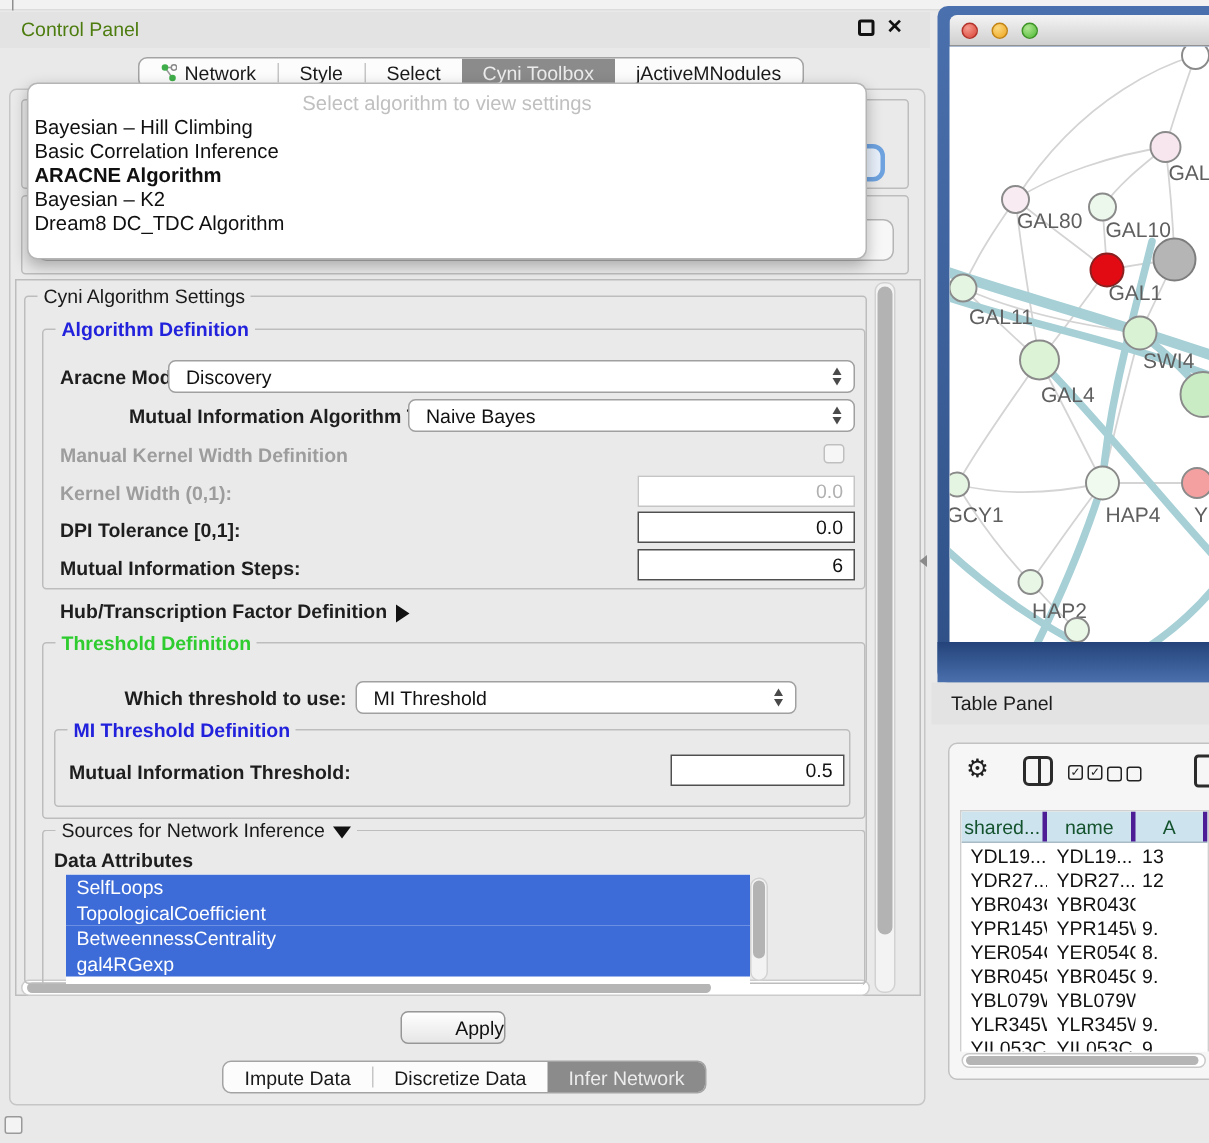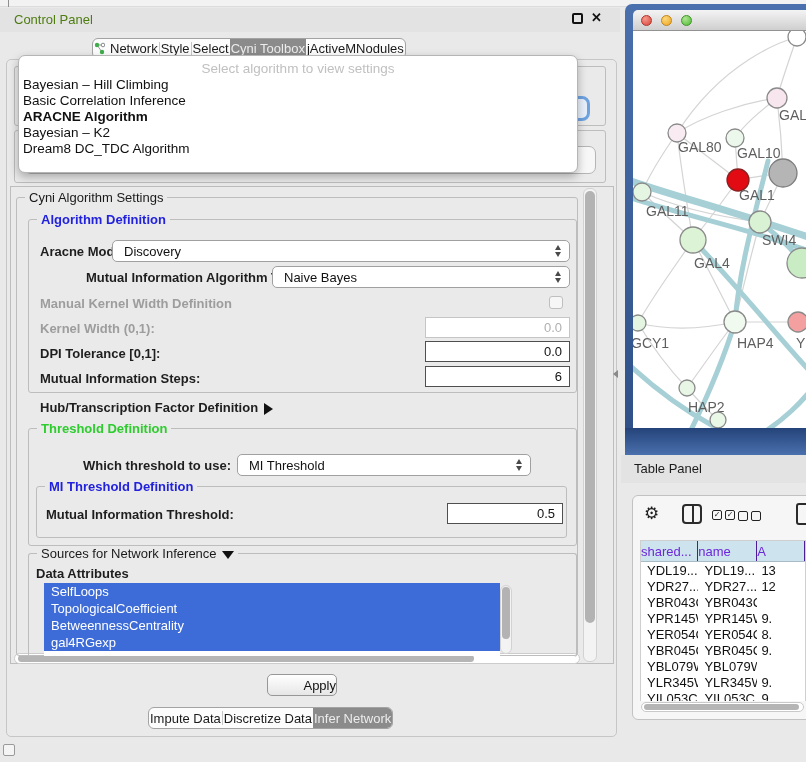--- a/index.html
+++ b/index.html
@@ -15,21 +15,21 @@
   
   #cp-titlebar { left:0; top:8px; width:620px; height:24px; background:#e3e3e3; }
   #cp-title { left:14px; top:4px; font-size:13px; color:#4d7c0f; }
   #float-btn { left:572px; top:13px; width:11px; height:11px; border:2px solid #111; border-radius:2px; background:transparent; }
   #close-btn { left:591px; top:10px; font-size:13px; font-weight:bold; color:#111; }
 
   
   .tabbar { display:flex; align-items:stretch; background:#fcfcfc; border:1px solid #a3a3a3; border-radius:6px; overflow:hidden; font-size:13px; color:#1a1a1a; }
   #main-tabs { left:92px; top:38px; height:21px; }
   #bottom-tabs { left:148px; top:707px; height:22px; }
-  .tab { display:flex; align-items:center; gap:5px; padding:0 1px; white-space:nowrap; }
+  .tab { display:flex; align-items:center; gap:5px; padding:0 14px; white-space:nowrap; }
   .tab.selected { background:#8b8b8b; color:#ececec; }
   .tabsep { width:1px; background:#c6c6c6; margin:3px 0; }
   .net-icon svg { display:block; }
 
   
   #content-panel { left:6px; top:59px; width:611px; height:678px; background:#eaeaea; border:1px solid #c6c6c6; border-radius:5px; }
 
   
   .gbox { position:absolute; border:1px solid #bdbdbd; border-radius:3px; }
   .gbox .legend { position:absolute; top:-8px; left:8px; background:#eaeaea; padding:0 4px; font-size:13px; color:#1a1a1a; white-space:nowrap; }
@@ -104,21 +104,21 @@
   #table-card { left:632px; top:495px; width:180px; height:225px; background:#f6f6f6; border:1px solid #c2c2c2; border-radius:6px 0 0 6px; }
   .gear { position:absolute; font-family:"DejaVu Sans", sans-serif; font-size:17px; color:#1f1f1f; }
   #cols-icon { left:682px; top:504px; width:20px; height:20px; border:2px solid #2b2b2b; border-radius:4px; }
   #cols-icon div { position:absolute; left:8px; top:0; width:2px; height:16px; background:#2b2b2b; }
   .pairbox { position:absolute; display:flex; gap:3px; }
   .cb-sm { width:10px; height:10px; border:1.5px solid #222; border-radius:2px; font-size:8px; line-height:8px; text-align:center; color:#222; font-family:"DejaVu Sans", sans-serif; }
   #doc-icon { left:796px; top:503px; width:18px; height:22px; border:2px solid #2b2b2b; border-radius:3px; }
 
   #table { left:640px; top:540px; width:166px; height:161px; overflow:hidden; background:#ffffff; border:1px solid #cfcfcf; border-bottom:none; }
   #thead { display:flex; height:21px; background:#cde3ee; border-bottom:1px solid #a9bcc6; }
-  .th { font-size:13px; color:#6d28d9; padding-top:3px; border-right:1px solid #4c1d95; overflow:hidden; white-space:nowrap; }
+  .th { font-size:13px; color:#14532d; text-align:center; padding-top:3px; border-right:3px solid #4c1d95; overflow:hidden; white-space:nowrap; }
   .trow { display:flex; height:16px; font-size:13px; color:#111; background:#fff; }
   .td { overflow:hidden; white-space:nowrap; padding-top:1px; }
   #table-htrack { left:641px; top:702px; width:163px; height:10px; background:#ffffff; border:1px solid #c9c9c9; border-radius:5px; }
   #table-hthumb { left:644px; top:704px; width:155px; height:6px; background:#b5b5b5; border-radius:3px; }
 </style>
 </head>
 <body>
 
 <div id="root">
 

